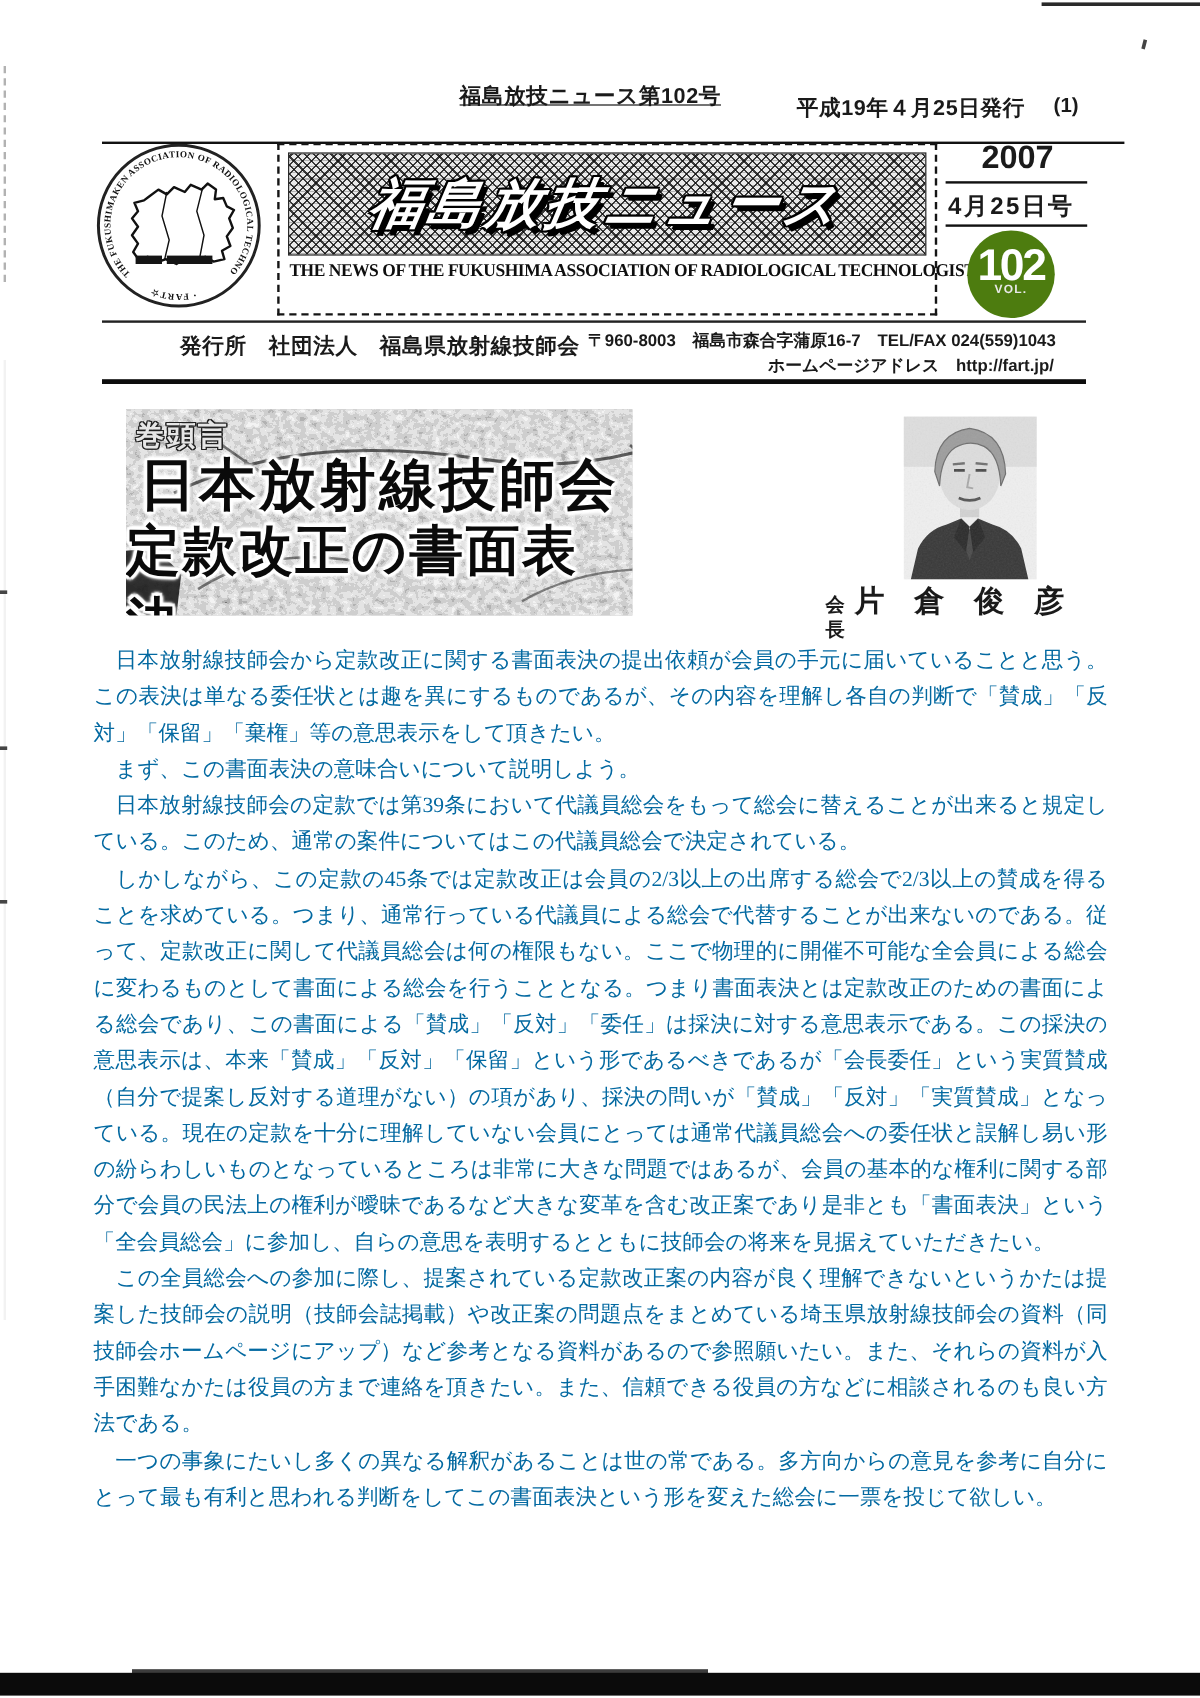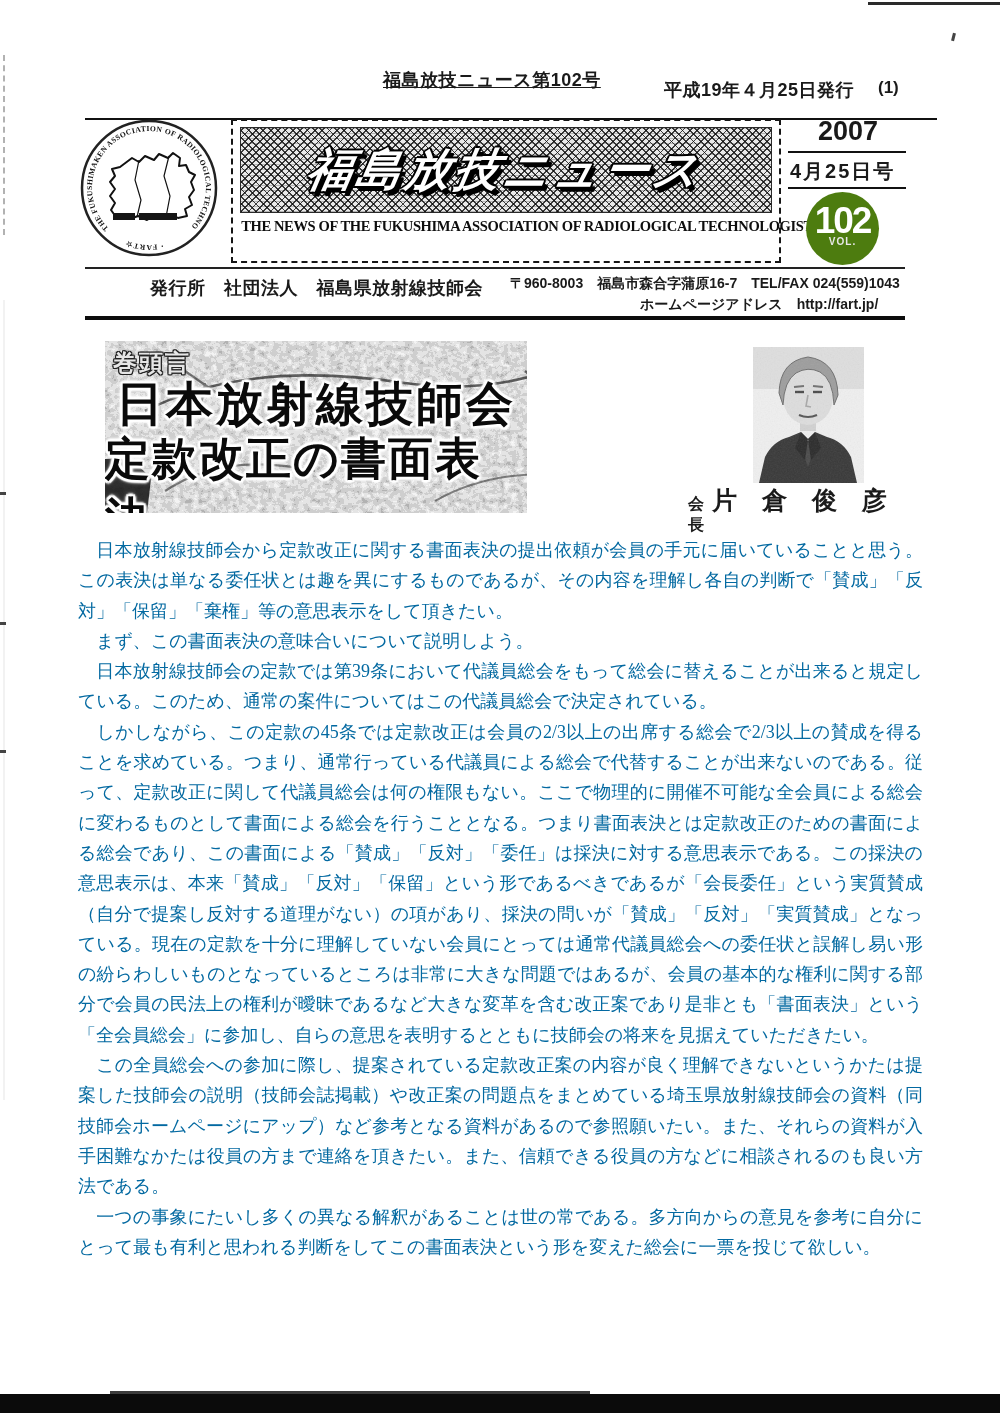--- a/index.html
+++ b/index.html
@@ -40,21 +40,21 @@
   .vol-date{left:790px;top:158px;width:116px;text-align:left;font:bold 20px "Liberation Sans",sans-serif;letter-spacing:2px;white-space:nowrap;}
   .vol-rule2{left:788px;top:187px;width:118px;height:2px;background:#111;}
   .vol-circle{left:806px;top:192px;width:73px;height:73px;border-radius:50%;background:#4d7c0f;
      color:#fff;text-align:center;}
   .vol-number{font:900 37px "Liberation Sans",sans-serif;letter-spacing:-2px;margin-top:8px;color:#fff;}
   .vol-label{font:bold 10px "Liberation Sans",sans-serif;margin-top:-6px;color:#e8e8e8;letter-spacing:1px;}
 
   
   .pub-rule-top{left:85px;top:267px;width:820px;height:2px;background:#222;}
   .pub-issuer{left:150px;top:276px;font:bold 18px "Liberation Sans",sans-serif;letter-spacing:.5px;}
-  .pub-address{left:490px;top:275px;font:bold 14px "Liberation Sans",sans-serif;margin-left:20px;}
+  .pub-address{left:490px;top:275px;font:bold 14px "Liberation Sans",sans-serif;}
   .pub-home{left:640px;top:296px;font:bold 14px "Liberation Sans",sans-serif;}
   .pub-rule-bottom{left:85px;top:316px;width:820px;height:4px;background:#0d0d0d;}
 
   
   .headline-photo{left:105px;top:341px;width:422px;height:172px;overflow:hidden;background:#cfcfcf;}
   .headline-photo svg{position:absolute;left:0;top:0;}
   .eyebrow{position:absolute;left:8px;top:6px;font:bold 24px "Liberation Sans",sans-serif;color:#e6e6e6;
      letter-spacing:2px;
      text-shadow:1px 0 #222,-1px 0 #222,0 1px #222,0 -1px #222,1px 1px #222,-1px -1px #222,1px -1px #222,-1px 1px #222;}
   .headline-l1{position:absolute;left:0;width:100%;top:32px;text-align:center;

